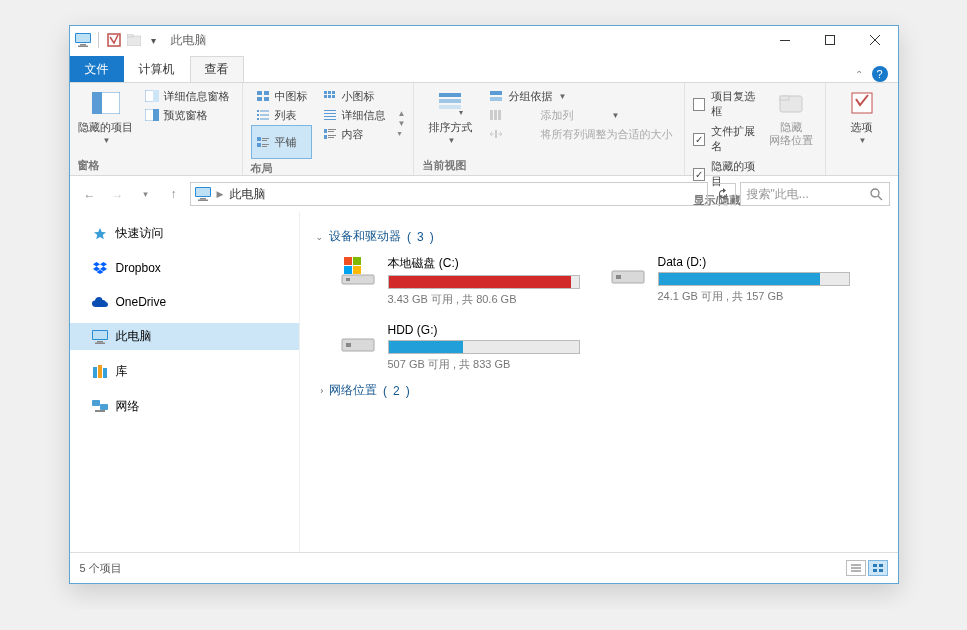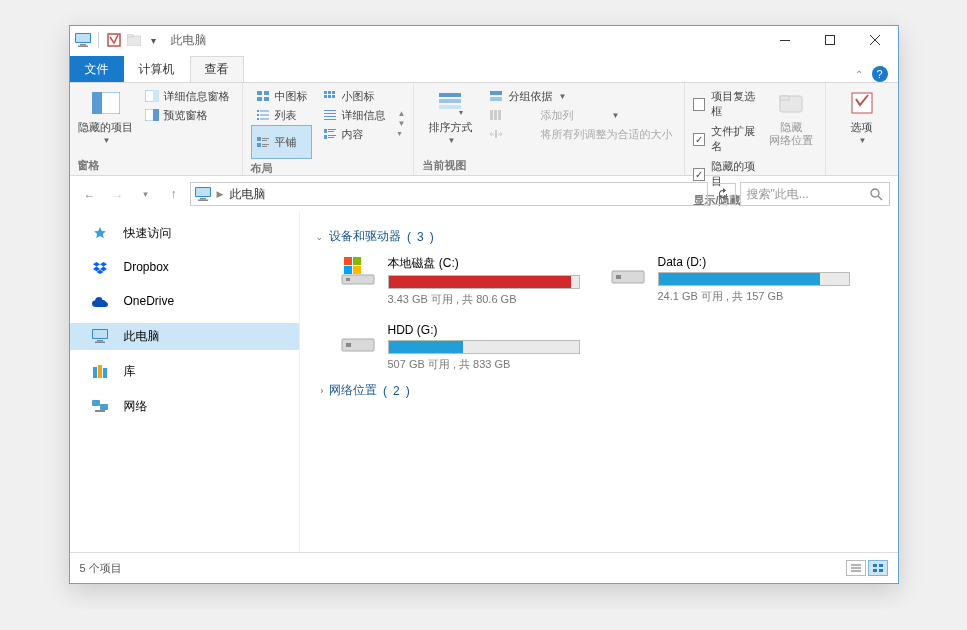--- a/index.html
+++ b/index.html
@@ -46,21 +46,21 @@
 .navbar .addr { flex: 1; border: 1px solid #ccc; height: 24px; display: flex; align-items: center; padding: 0 4px; gap: 6px; }
 .navbar .addr .seg { font-size: 12px; color: #333; }
 .navbar .addr .sep { color: #888; font-size: 9px; }
 .navbar .addr .spacer { flex: 1; }
 .navbar .refresh { width: 24px; height: 22px; border: 1px solid #ccc; border-left: none; display: flex; align-items: center; justify-content: center; }
 .navbar .search { width: 150px; border: 1px solid #ccc; height: 24px; display: flex; align-items: center; padding: 0 6px; color: #999; gap: 4px; }
 
 
 .main { flex: 1; display: flex; min-height: 340px; }
 .sidebar { width: 230px; border-right: 1px solid #eee; padding: 8px 0; font-size: 12px; }
-.sidebar .item { display: flex; align-items: flex-start; gap: 16px; padding: 5px 10px 5px 22px; }
+.sidebar .item { display: flex; align-items: center; gap: 8px; padding: 5px 10px 5px 22px; }
 .sidebar .item.sel { background: #cde6f7; }
 .sidebar .item .sic { width: 16px; height: 16px; display: flex; align-items: center; justify-content: center; }
 .content { flex: 1; padding: 10px 16px; font-size: 12px; overflow: auto; }
 .sect { display: flex; align-items: center; gap: 6px; color: #15568f; padding: 6px 0; }
 .sect .tri { font-size: 9px; color: #777; }
 .drives { display: flex; flex-wrap: wrap; gap: 8px 20px; padding-left: 18px; }
 .drive { display: flex; gap: 10px; width: 250px; padding: 4px; }
 .drive .dicon { width: 40px; height: 34px; display: flex; align-items: center; justify-content: center; }
 .drive .dinfo { flex: 1; }
 .drive .dname { font-size: 12px; margin-bottom: 3px; }

